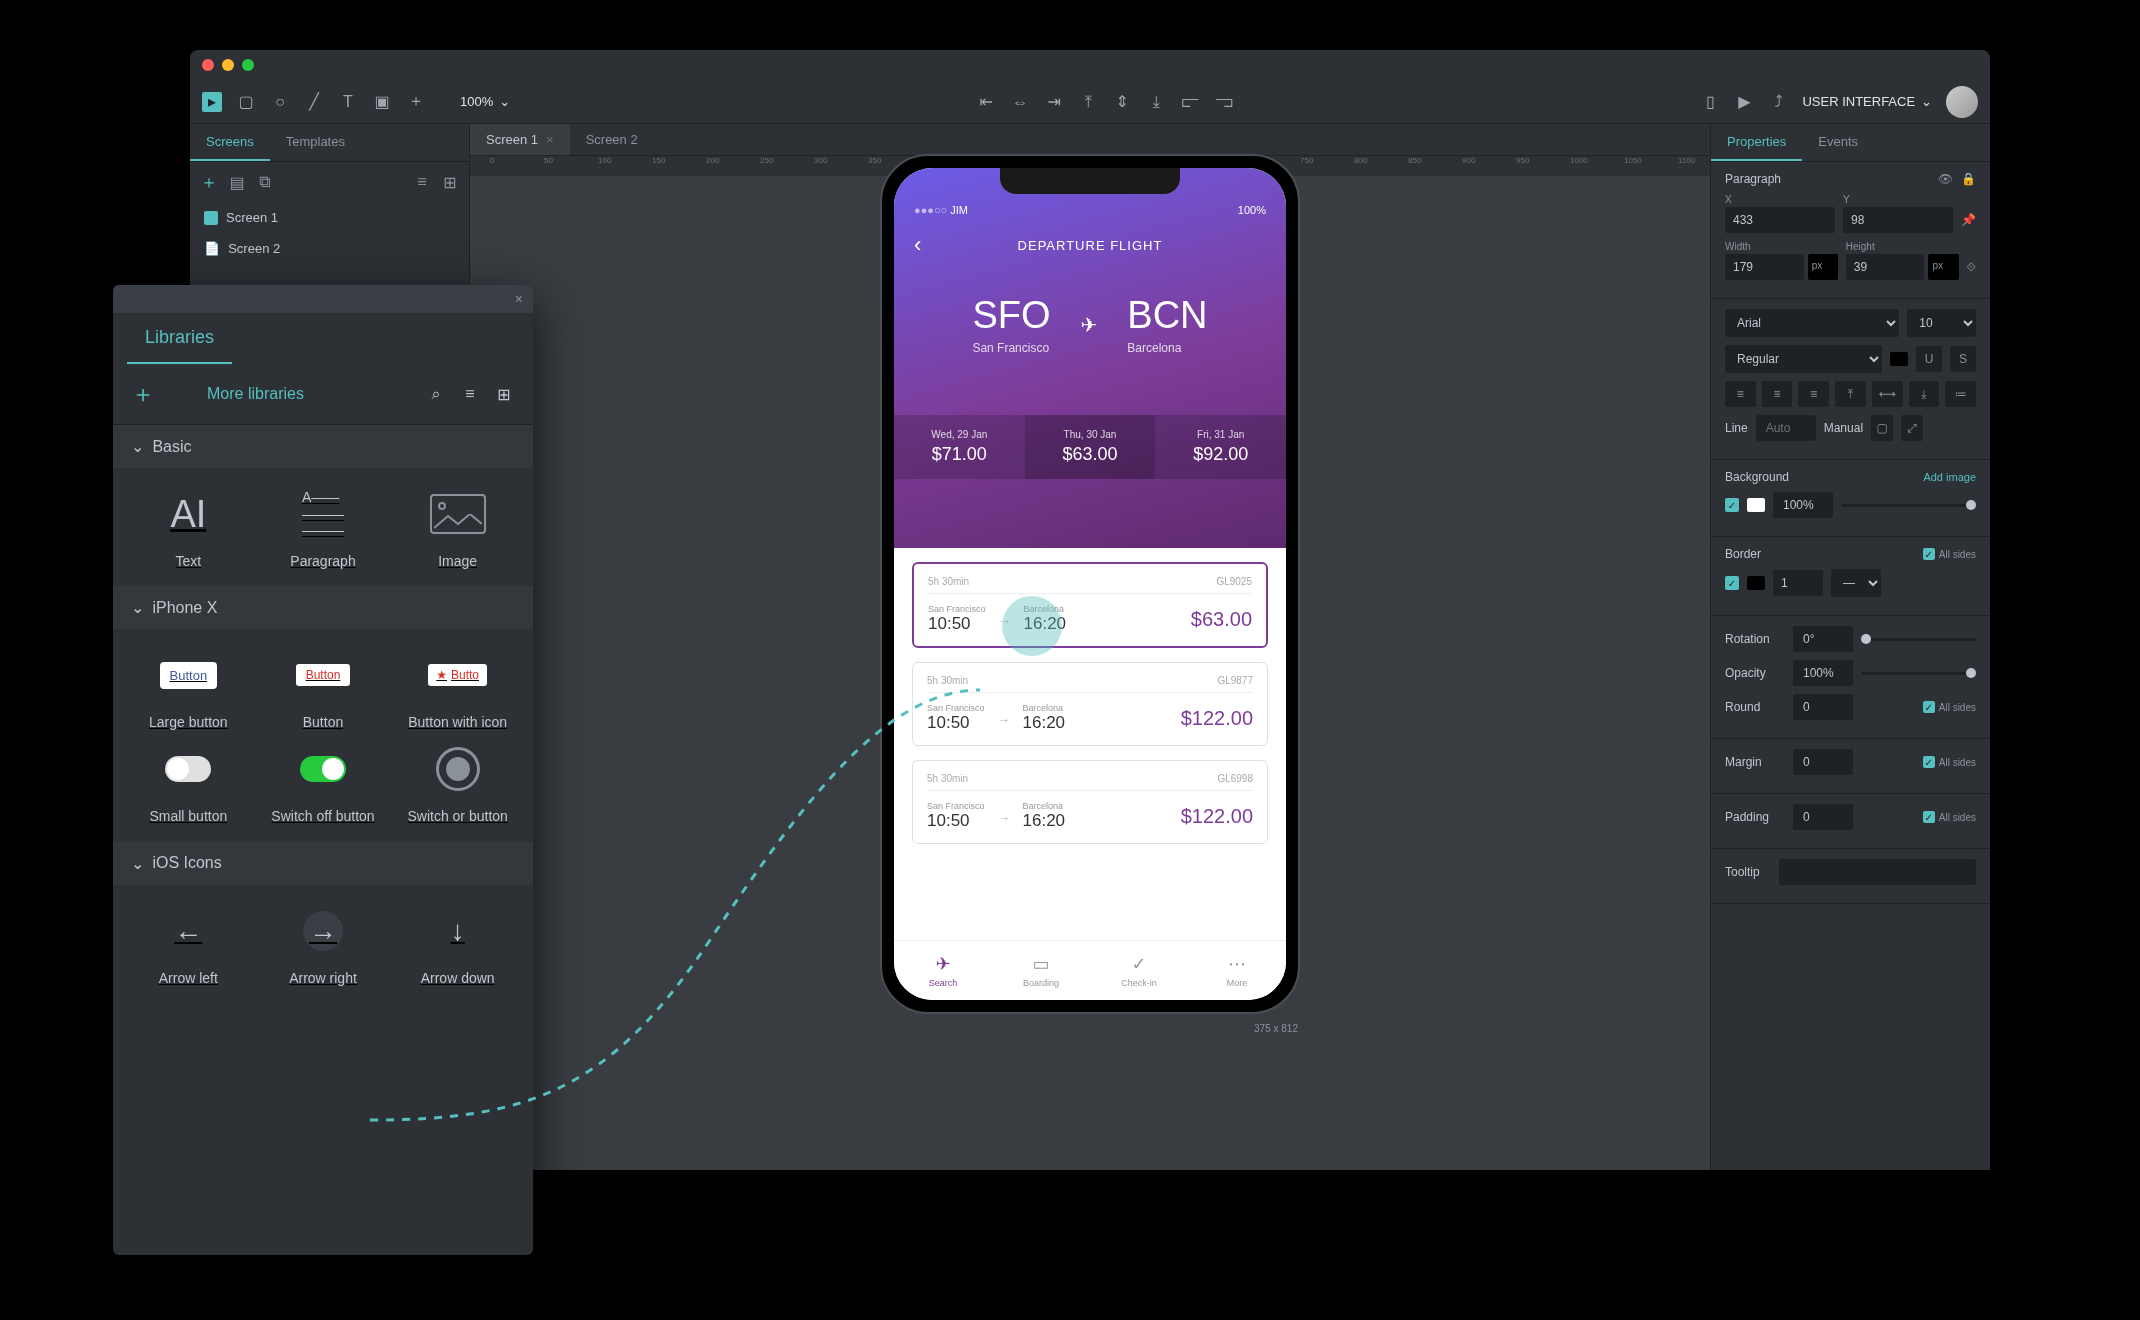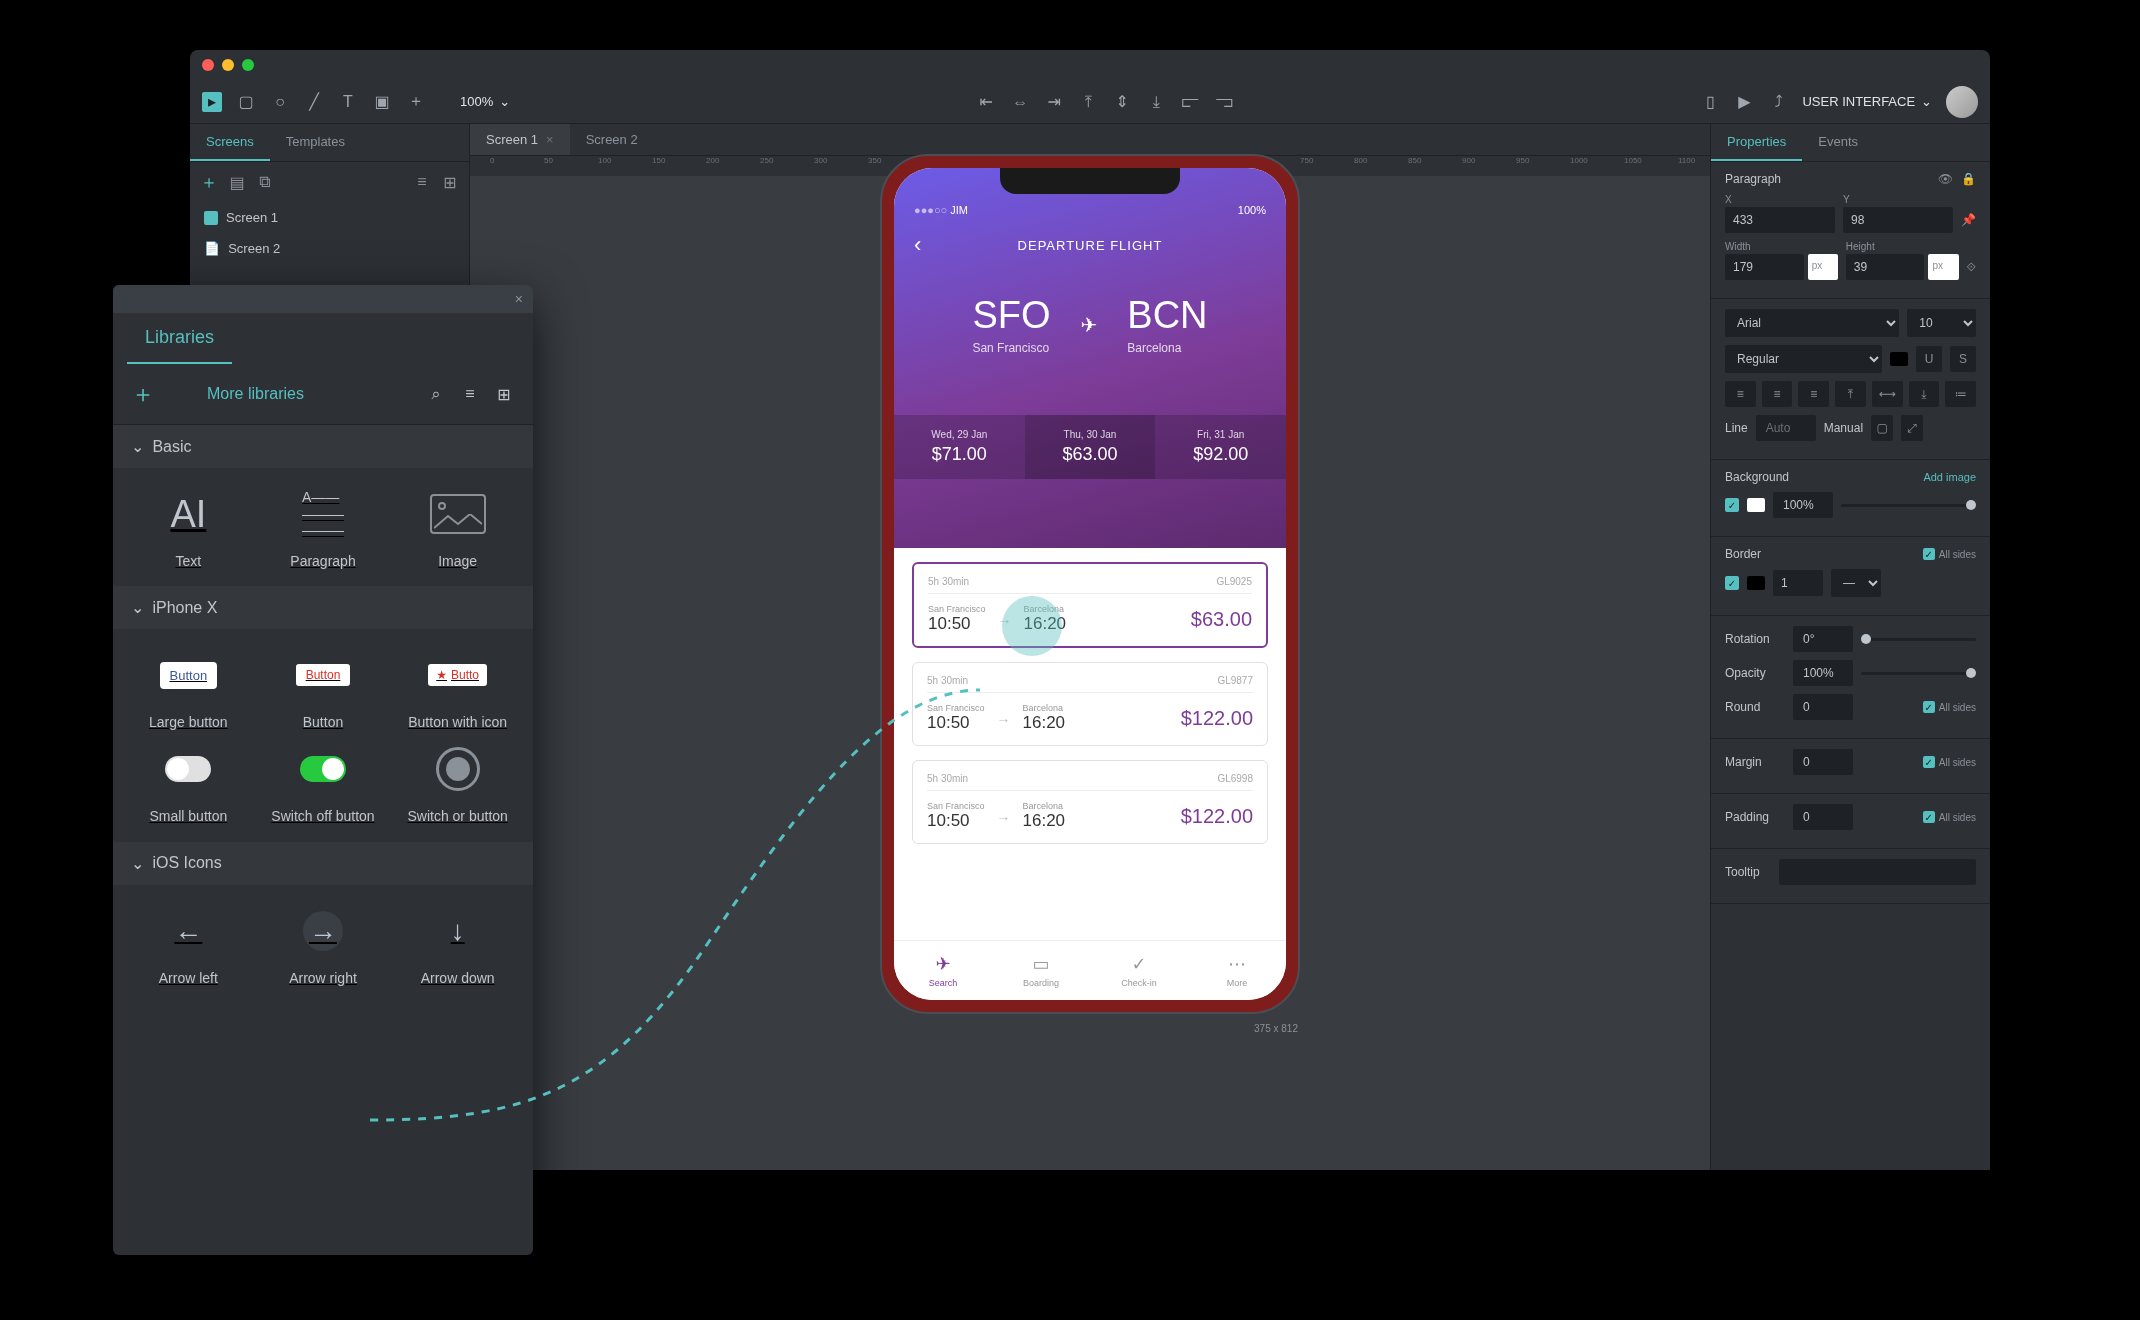--- a/index.html
+++ b/index.html
@@ -37,21 +37,21 @@
 .r-tabs { display:flex; border-bottom:1px solid #1e2125; }
 .r-tab { padding:10px 16px; font-size:13px; color:#8a9199; cursor:pointer; }
 .r-tab.active { color:#56bfbf; border-bottom:2px solid #56bfbf; }
 .r-sec { padding:10px 14px; border-bottom:1px solid #1e2125; }
 .r-sec-title { display:flex; align-items:center; justify-content:space-between; color:#c0c6cd; font-size:12px; margin-bottom:8px; }
 .r-row { display:flex; gap:8px; margin-bottom:8px; align-items:center; }
 .r-field { flex:1; }
 .r-label { font-size:10px; color:#8a9199; margin-bottom:2px; }
 .r-input { width:100%; background:#1e2125; border:none; color:#c0c6cd; padding:6px 8px; font-size:12px; border-radius:2px; }
 .r-select { width:100%; background:#1e2125; border:none; color:#c0c6cd; padding:6px 8px; font-size:12px; border-radius:2px; }
-.r-unit { width:42px; background:#ffffff; color:#8a9199; font-size:10px; padding:6px 4px; border-radius:2px; }
+.r-unit { width:42px; background:#000000; color:#8a9199; font-size:10px; padding:6px 4px; border-radius:2px; }
 .al-row { display:flex; gap:6px; }
 .al-btn { flex:1; height:26px; background:#1e2125; display:flex; align-items:center; justify-content:center; color:#8a9199; cursor:pointer; border-radius:2px; }
 .r-val { background:#1e2125; padding:6px 10px; border-radius:2px; min-width:60px; }
 .link-add { color:#56bfbf; font-size:11px; cursor:pointer; }
 .slider { flex:1; height:3px; background:#1e2125; position:relative; border-radius:2px; }
 .slider::after { content:''; width:10px; height:10px; background:#c0c6cd; border-radius:50%; position:absolute; right:0; top:-4px; }
 .chk { width:14px; height:14px; background:#56bfbf; border-radius:2px; display:flex; align-items:center; justify-content:center; color:#1e2125; font-size:10px; }
 .swatch { width:18px; height:14px; background:#fff; border-radius:2px; }
 .swatch.blk { background:#000; }
 .libpanel { position:absolute; left:113px; top:285px; width:420px; height:970px; background:#2d3136; border-radius:6px; box-shadow:0 15px 50px rgba(0,0,0,.7); z-index:50; display:flex; flex-direction:column; }
@@ -71,21 +71,21 @@
 .btn-sm { background:#fff; padding:4px 10px; border-radius:3px; color:#d93025; font-size:12px; font-weight:500; }
 .btn-ic { background:#fff; padding:4px 8px; border-radius:3px; color:#d93025; font-size:12px; display:flex; align-items:center; gap:4px; }
 .sw { width:46px; height:26px; border-radius:13px; position:relative; }
 .sw .k { width:22px; height:22px; background:#fff; border-radius:50%; position:absolute; top:2px; }
 .sw.off { background:#e0e0e0; } .sw.off .k { left:2px; }
 .sw.on { background:#27c93f; } .sw.on .k { right:2px; }
 .circ { width:44px; height:44px; border:3px solid #8a9199; border-radius:50%; display:flex; align-items:center; justify-content:center; }
 .circ::after { content:''; width:24px; height:24px; background:#8a9199; border-radius:50%; }
 .arr-ic { width:40px; height:40px; display:flex; align-items:center; justify-content:center; color:#c0c6cd; font-size:28px; }
 .arr-ic.hl { background:#3a3f45; border-radius:50%; }
-.phone { position:absolute; left:410px; top:30px; width:420px; height:860px; background:#7f1d1d; border-radius:48px; padding:12px; border:2px solid #4a4f55; }
+.phone { position:absolute; left:410px; top:30px; width:420px; height:860px; background:#000000; border-radius:48px; padding:12px; border:2px solid #4a4f55; }
 .screen { width:100%; height:100%; background:#fff; border-radius:38px; overflow:hidden; position:relative; }
 .notch { position:absolute; top:0; left:50%; transform:translateX(-50%); width:180px; height:26px; background:#1a1a1a; border-radius:0 0 16px 16px; z-index:10; }
 .ph-top { height:380px; background:linear-gradient(165deg,#6c5ce7 0%,#7d3c98 55%,#5e2a6e 100%); color:#fff; padding-top:36px; }
 .ph-sb { display:flex; justify-content:space-between; padding:0 20px; font-size:11px; }
 .ph-hdr { display:flex; align-items:center; padding:16px 20px; position:relative; }
 .ph-hdr .bk { font-size:22px; }
 .ph-hdr .ttl { position:absolute; left:50%; transform:translateX(-50%); font-size:13px; letter-spacing:1px; }
 .ph-route { display:flex; align-items:center; justify-content:center; gap:30px; margin-top:20px; }
 .ph-city { }
 .ph-city .code { font-size:38px; font-weight:300; }

